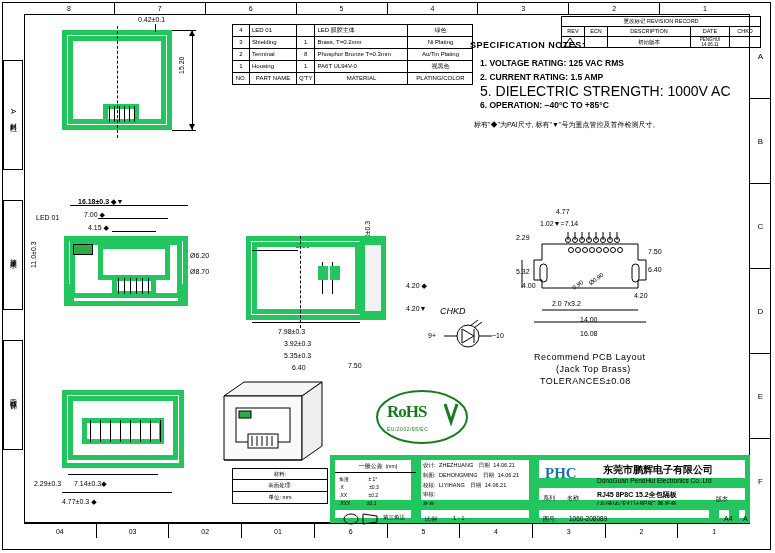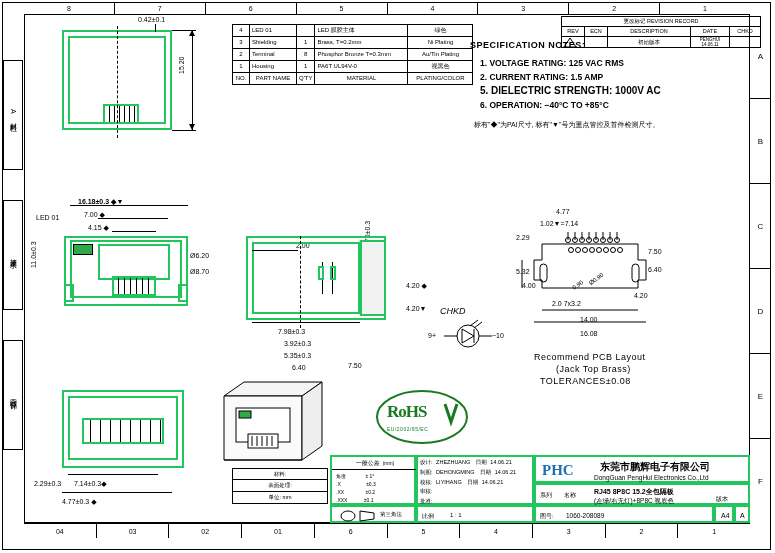--- a/index.html
+++ b/index.html
@@ -21,21 +21,21 @@
   table{border-collapse:collapse;}
   td{border:1px solid #000;font-size:6px;padding:0 2px;height:11px;line-height:11px;white-space:nowrap;}
   
   #spec{left:470px;top:40px;width:290px;}
   #spec .title{font-size:9px;font-weight:bold;letter-spacing:.5px;margin-bottom:6px;}
   .cn{font-size:7px;}
   
   .hl{position:absolute;border-top:1px solid #000;height:0;}
   .vl{position:absolute;border-left:1px solid #000;width:0;}
   .dvl{position:absolute;border-left:1px dashed #000;width:0;}
-  .box{position:absolute;border:2px solid #22c55e;box-sizing:border-box;}
+  .box{position:absolute;border:5px solid #22c55e;box-sizing:border-box;}
   .fillg{background:#2faa4a;}
   
   #rohs{left:375px;top:388px;width:95px;height:58px;}
   #rohs .r1{font-size:17px;font-weight:bold;color:#1a7a1f;font-family:"Liberation Serif",serif;letter-spacing:-1px;}
   #rohs .r2{font-size:5px;color:#1a7a1f;letter-spacing:.5px;}
   
   #titleblock{left:330px;top:455px;width:420px;height:68px;}
   .logo{font-size:15px;font-weight:bold;color:#1b6fb5;font-family:"Liberation Serif",serif;}
   .cnbig{font-size:10px;font-weight:bold;}
   .cnsm{font-size:6.5px;}
@@ -163,21 +163,21 @@
         <td style="text-align:center">PLATING/COLOR</td>
       </tr>
     </tbody>
       </table>
   </div>
 
   <div class="abs" id="spec">
     <div class="title">SPECIFICATION NOTES:</div>
     <div style="font-size:8.5px;font-weight:bold;line-height:14px;margin-left:10px;">1.  VOLTAGE RATING: 125 VAC RMS</div>
     <div style="font-size:8.5px;font-weight:bold;line-height:14px;margin-left:10px;">2.  CURRENT RATING: 1.5 AMP</div>
-    <div style="font-size:10px;font-weight:bold;line-height:14px;margin-left:10px;">5.  DIELECTRIC STRENGTH: 1000V AC</div>
+    <div style="font-size:14px;font-weight:normal;line-height:14px;margin-left:10px;">5.  DIELECTRIC STRENGTH: 1000V AC</div>
     <div style="font-size:8.5px;font-weight:bold;line-height:14px;margin-left:10px;">6.  OPERATION:  −40°C TO +85°C</div>
     <div class="cn" style="margin-top:8px;margin-left:4px;">标有"◆"为PAI尺寸, 标有"▼"号为重点管控及首件检测尺寸。</div>
   </div>
 
   <div class="box" style="left:62px;top:30px;width:110px;height:100px;"></div>
   <div class="box" style="left:68px;top:36px;width:98px;height:88px;border-style:solid;"></div>
   <div class="box" style="left:103px;top:104px;width:36px;height:20px;"></div>
   <div class="vl" style="left:109px;top:106px;height:16px;"></div>
   <div class="vl" style="left:114px;top:106px;height:16px;"></div>
   <div class="vl" style="left:119px;top:106px;height:16px;"></div>

